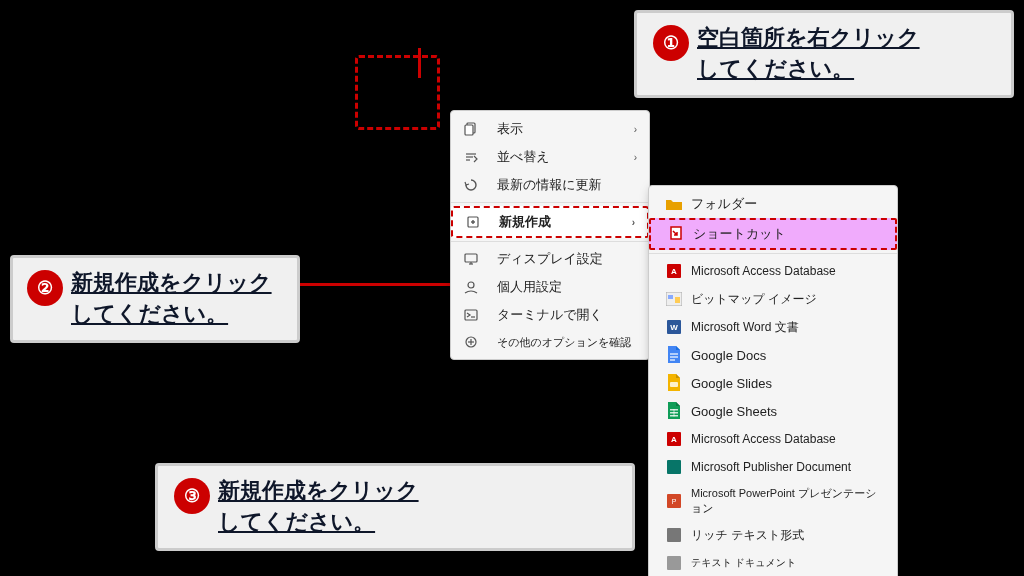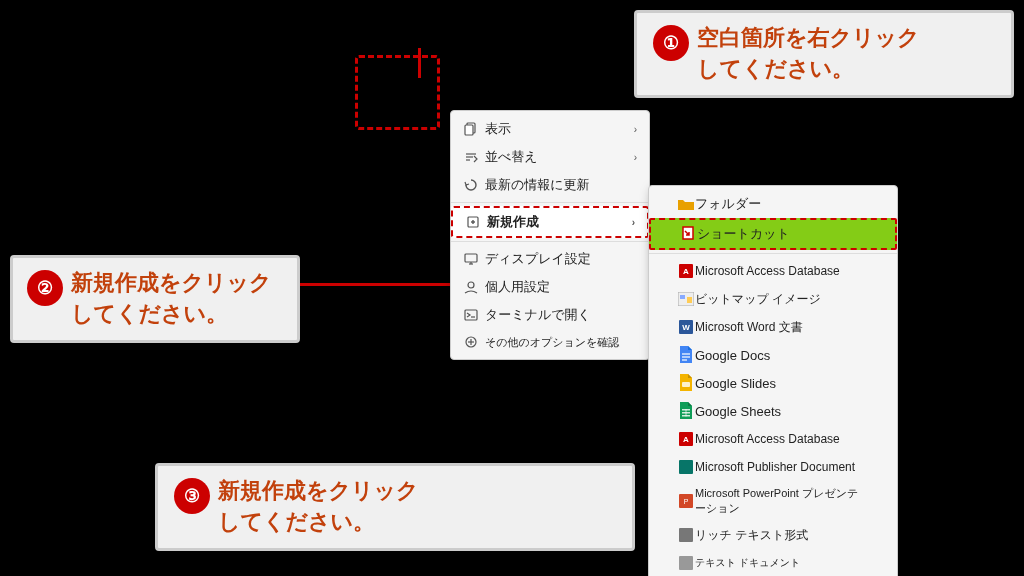--- a/index.html
+++ b/index.html
@@ -37,21 +37,22 @@
       display: flex;
       align-items: center;
       justify-content: center;
       flex-shrink: 0;
       margin-top: 2px;
     }
     .step-text {
       font-size: 22px;
       font-weight: bold;
       line-height: 1.4;
-      color: #c2410c;
+      color: #0f172a;
+      text-decoration: underline;
     }
 
     
     .dashed-box {
       position: absolute;
       top: 55px;
       left: 355px;
       width: 85px;
       height: 75px;
       border: 3px dashed #cc0000;
@@ -71,21 +72,21 @@
       padding: 4px 0;
       z-index: 10;
     }
     .context-menu-item {
       display: flex;
       align-items: center;
       padding: 5px 12px;
       font-size: 13px;
       color: #222;
       cursor: pointer;
-      gap: 6px;
+      gap: 18px;
     }
     .context-menu-icon {
       width: 16px;
       height: 16px;
       display: flex;
       align-items: center;
       justify-content: center;
       flex-shrink: 0;
     }
     .context-menu-arrow {
@@ -108,28 +109,28 @@
       background: #f5f5f5;
       border: 1px solid #ccc;
       border-radius: 4px;
       box-shadow: 4px 4px 12px rgba(0,0,0,0.4);
       padding: 4px 0;
       z-index: 20;
     }
     .sub-menu-item {
       display: flex;
       align-items: center;
-      padding: 5px 28px;
+      padding: 5px 16px;
       font-size: 13px;
       color: #222;
       cursor: pointer;
-      gap: 0;
+      gap: 8px;
     }
     .sub-menu-item.highlighted {
-      background: #84cc16;
+      background: #f0abfc;
       border: 2px dashed #cc0000;
       border-radius: 2px;
     }
     .sub-icon {
       width: 18px;
       height: 18px;
       display: flex;
       align-items: center;
       justify-content: center;
       flex-shrink: 0;

